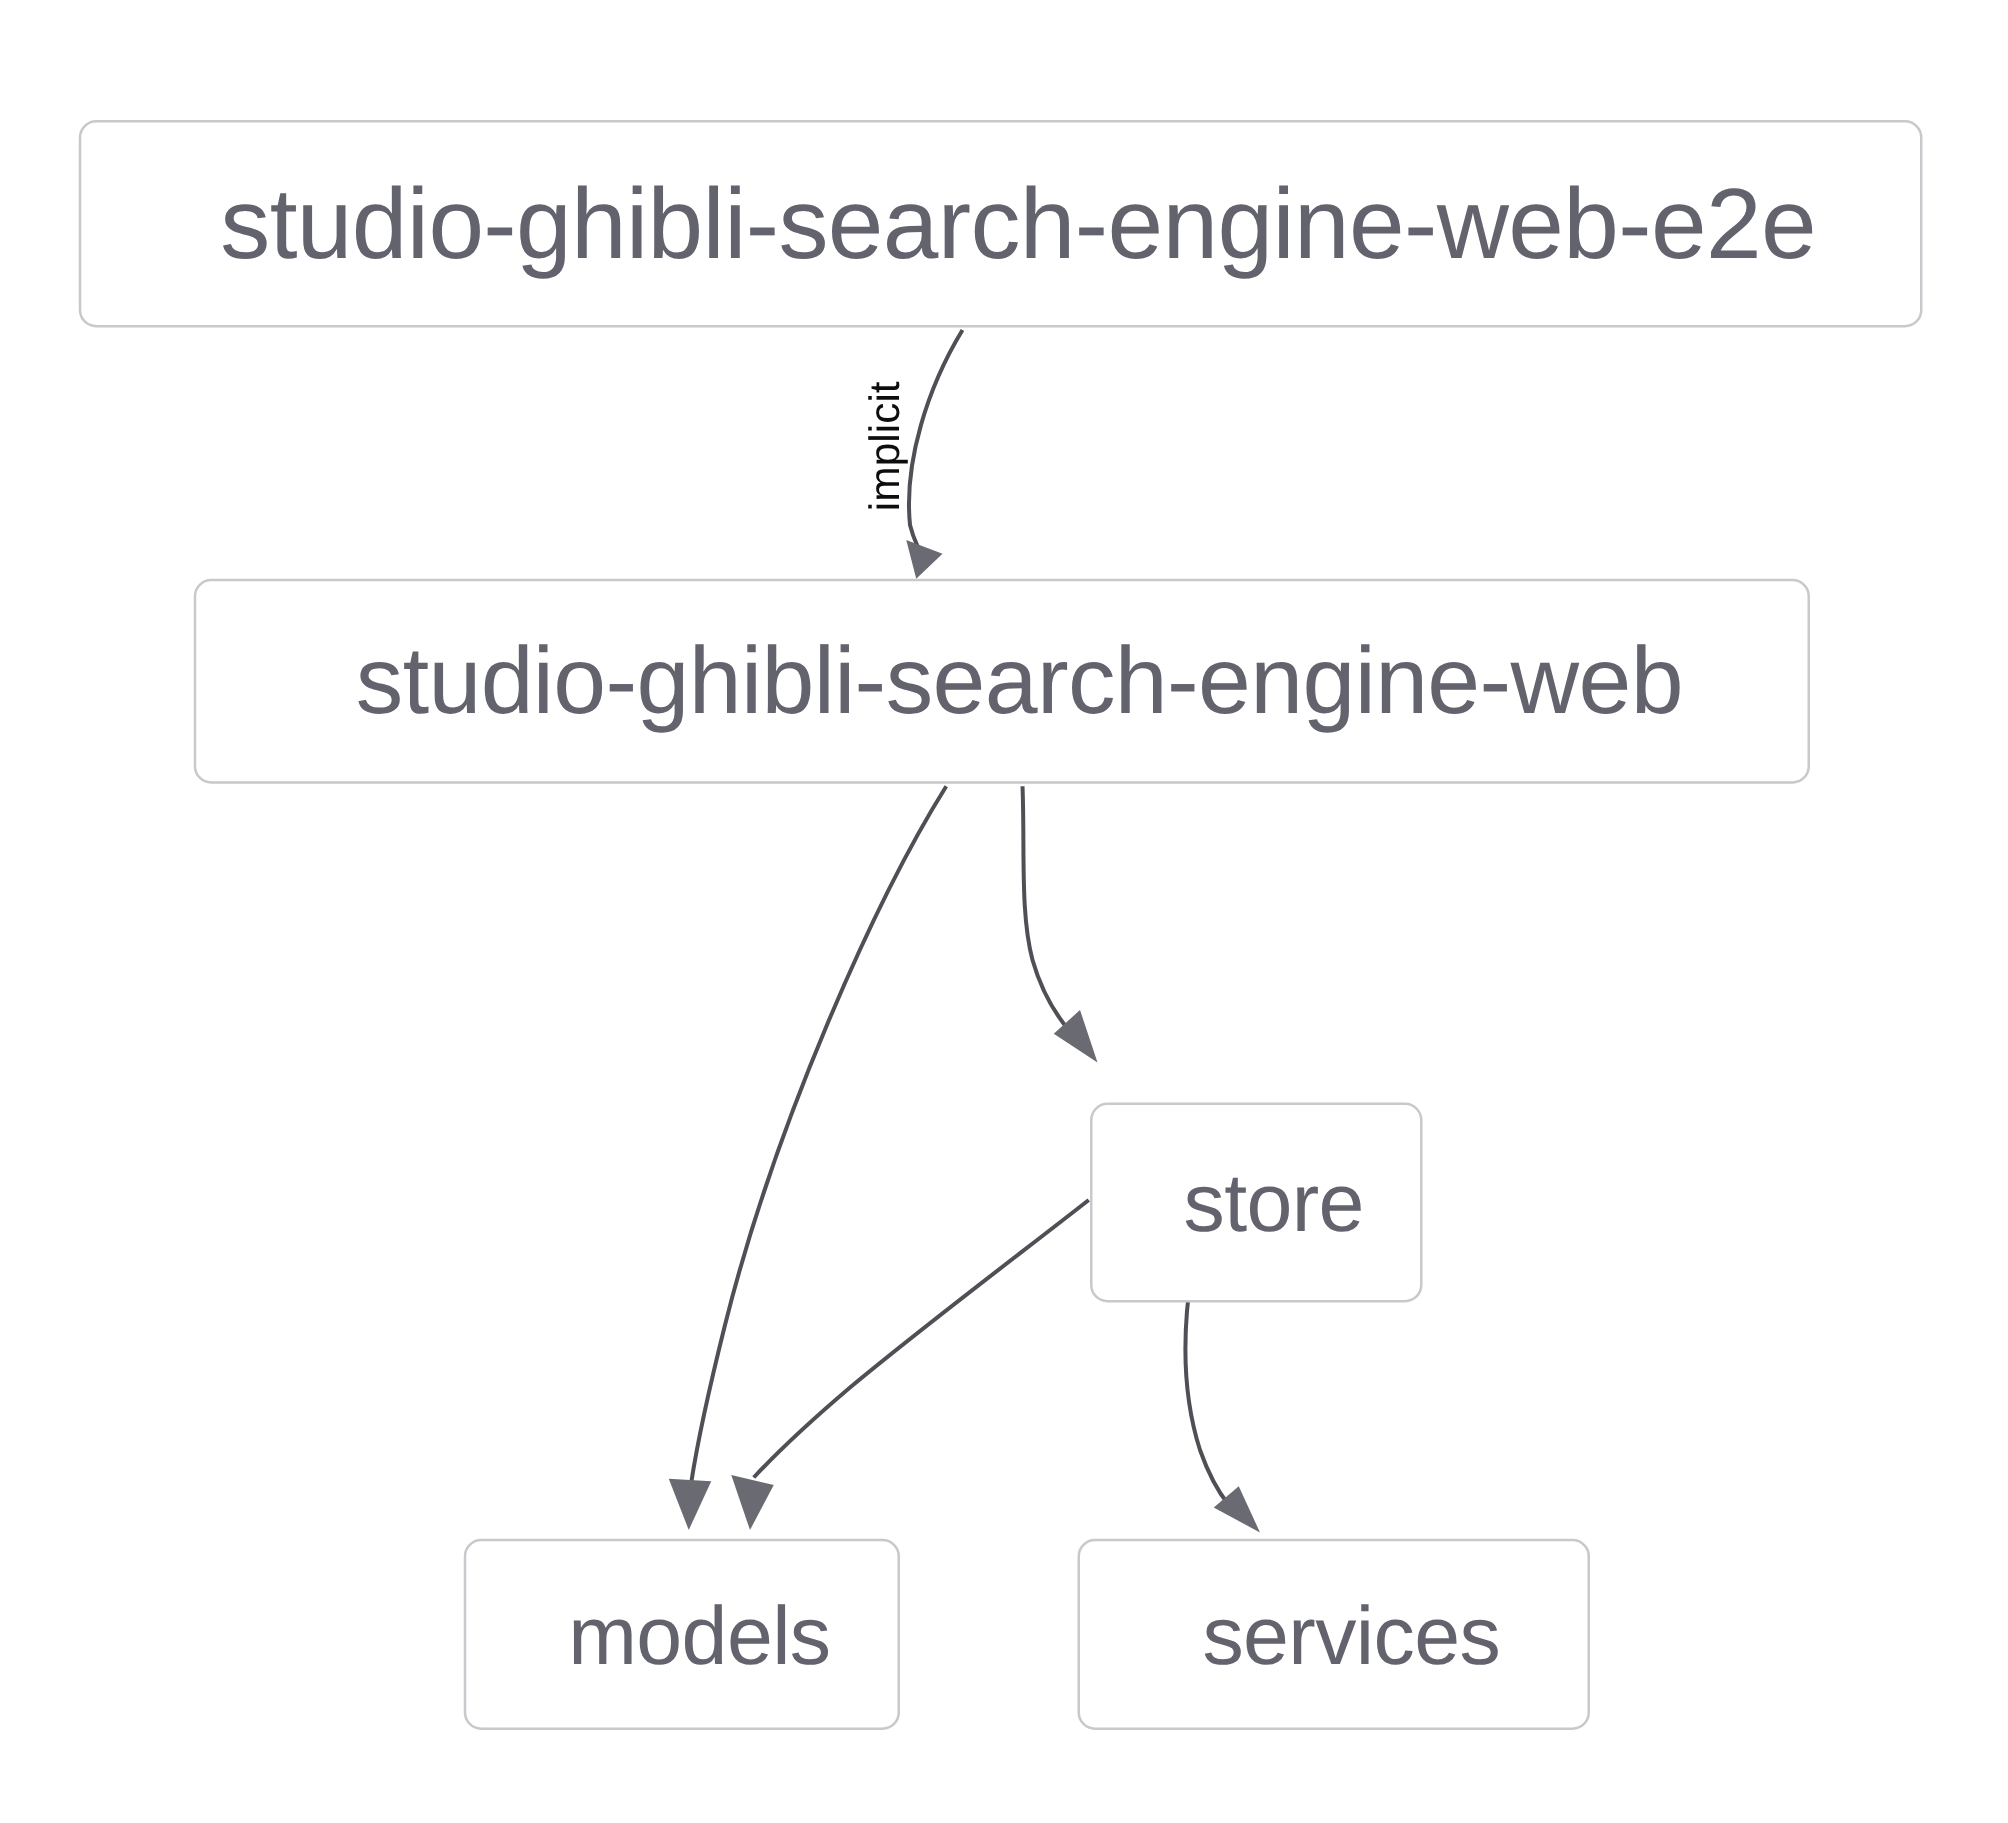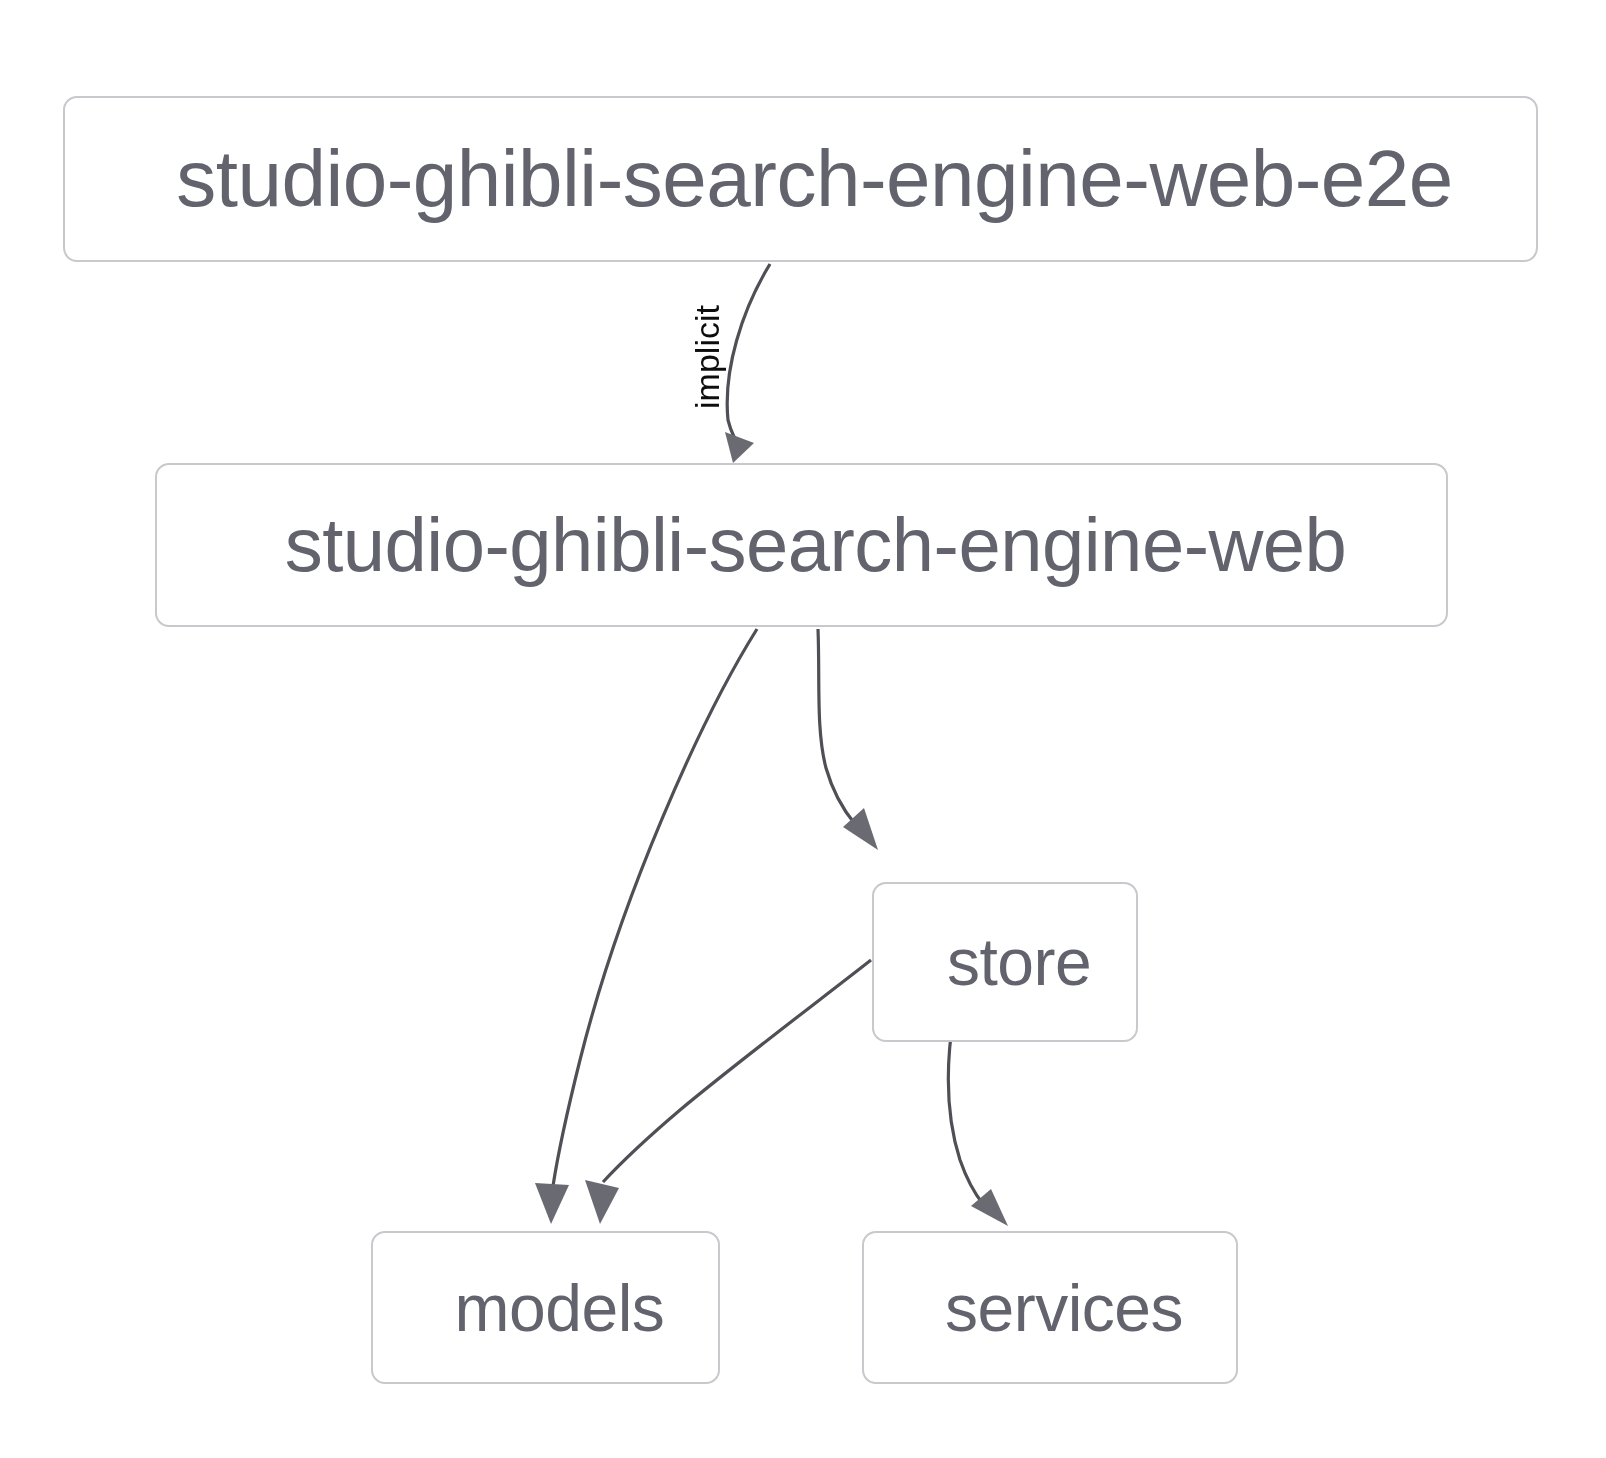--- a/index.html
+++ b/index.html
@@ -72,21 +72,21 @@
     left: 371px;
     top: 1231px;
     width: 349px;
     height: 153px;
     font-size: 66px;
     text-align: right;
   }
   #node-services {
     left: 862px;
     top: 1231px;
-    width: 376px;
+    width: 410px;
     height: 153px;
     font-size: 66px;
   }
   .edge-path {
     fill: none;
     stroke: #4f4f56;
     stroke-width: 3.2px;
   }
   .edge-head {
     fill: #6a6a72;

